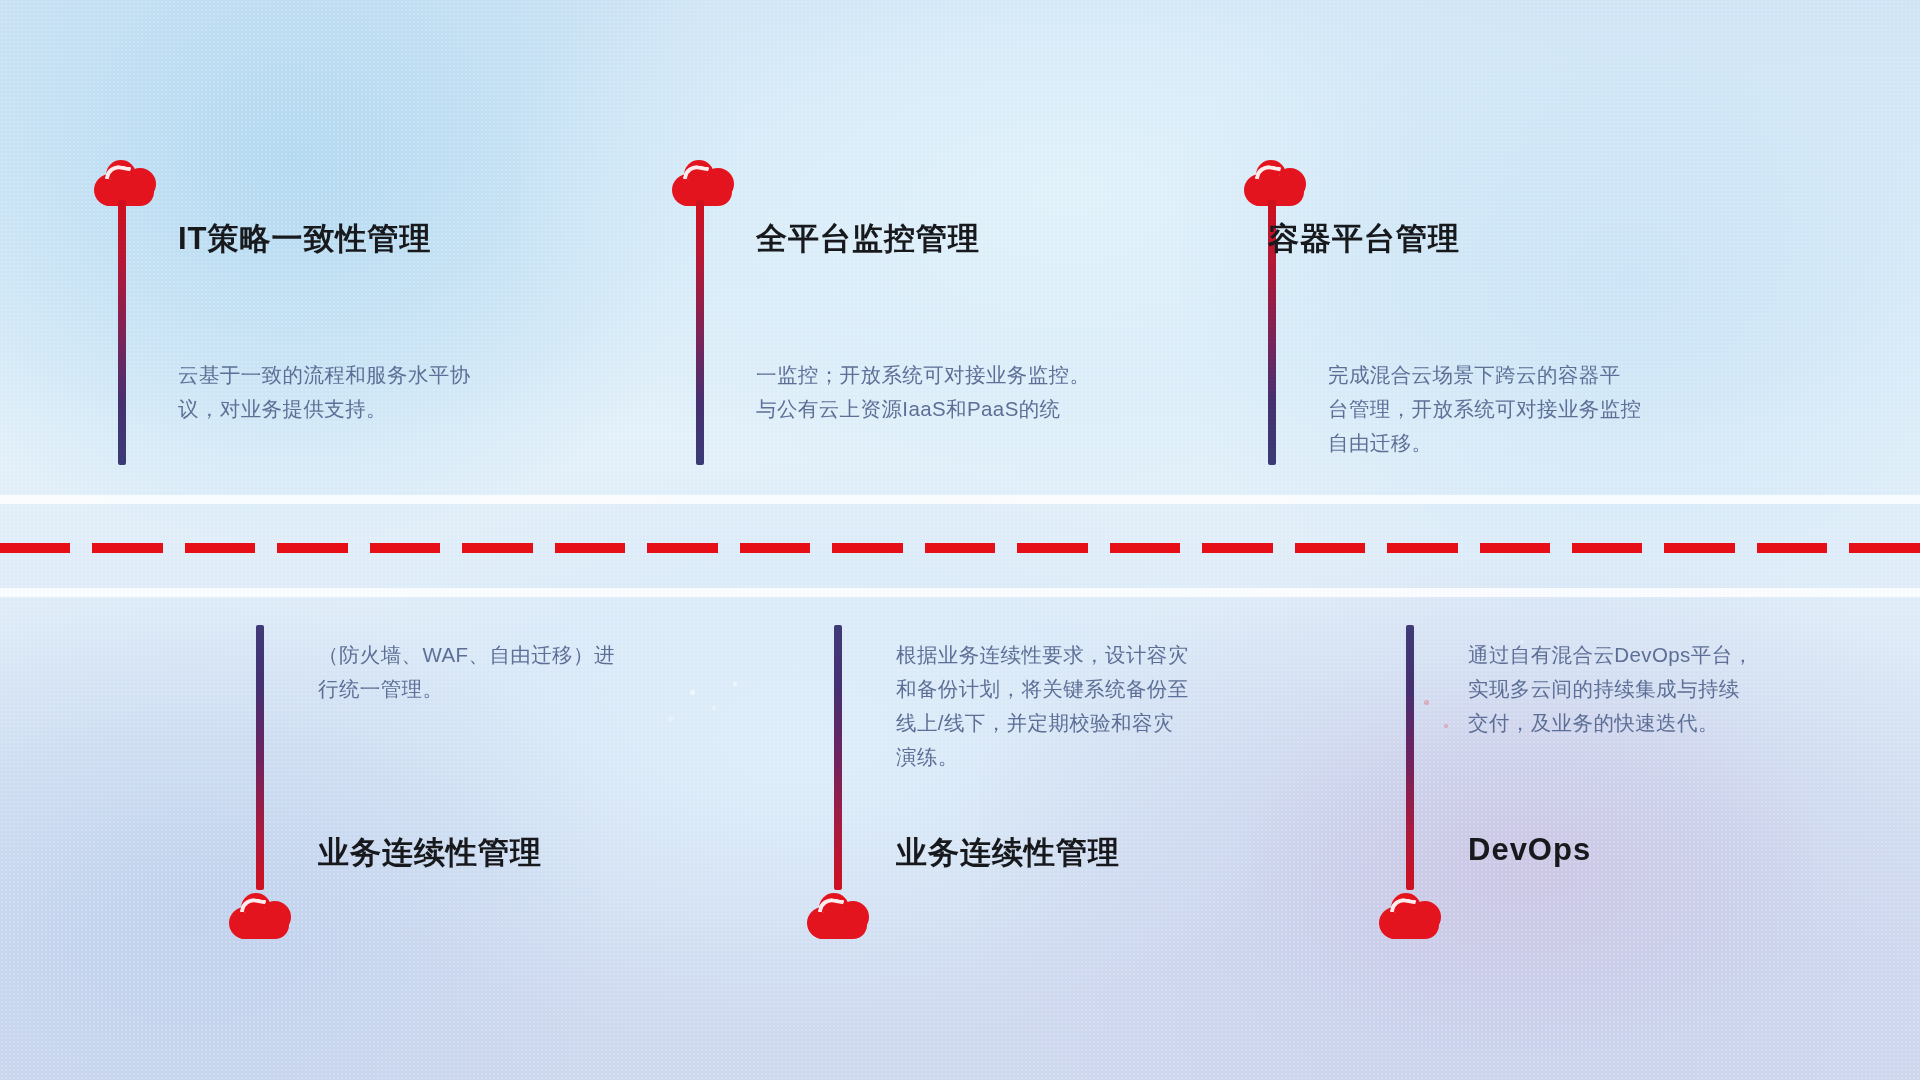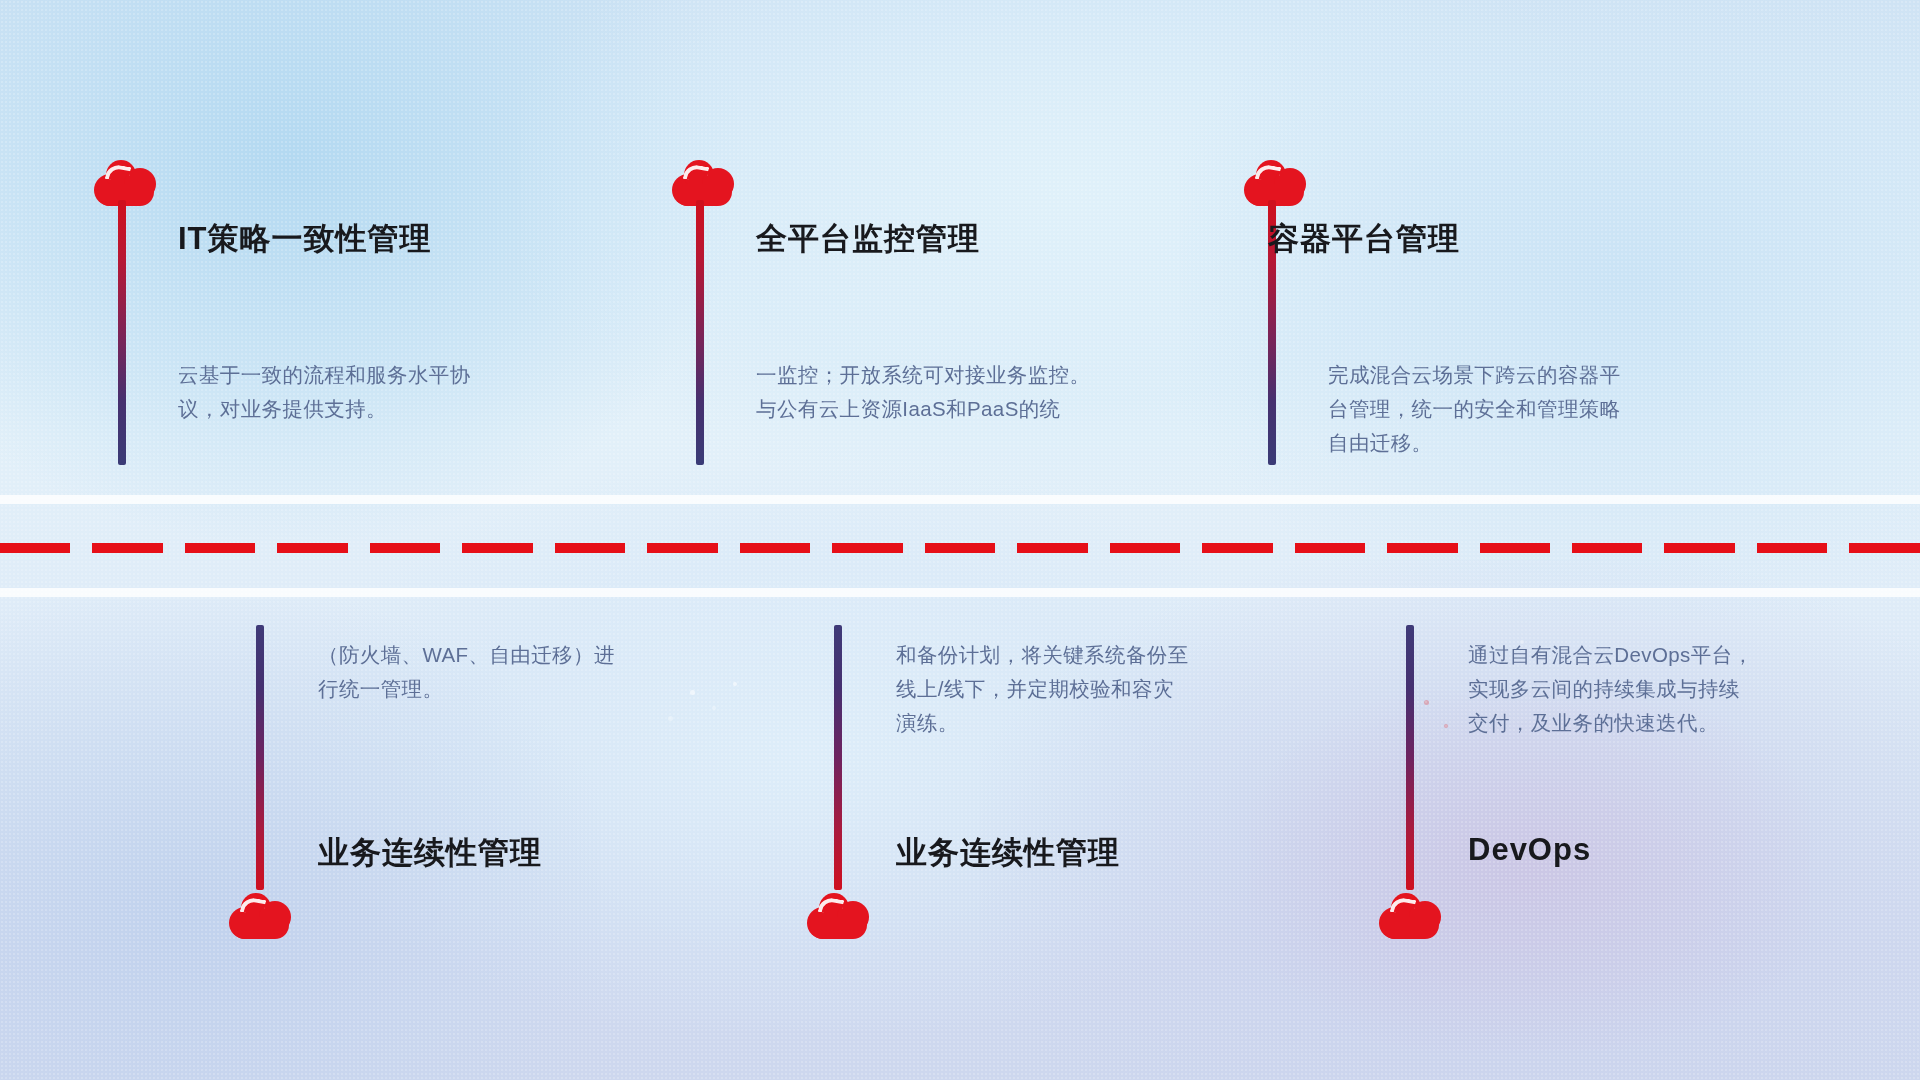--- a/index.html
+++ b/index.html
@@ -238,21 +238,21 @@
       <div class="lobe l1"></div>
         <div class="lobe l2"></div>
         <div class="lobe l3"></div>
       <div class="base"></div>
         <div class="shine"></div>
     </div>
     <div class="stem down" style="left:1268px;top:200px;height:265px;"></div>
     <div class="heading" style="left:1268px;top:218px;">容器平台管理</div>
     <div class="body" style="left:1328px;top:358px;">
       <div>完成混合云场景下跨云的容器平</div>
-      <div>台管理，统一的安全和管理策略</div>
+      <div>台管理，开放系统可对接业务监控</div>
       <div>自由迁移。</div>
     </div>
   </div>
 
   <div class="rail top"></div>
   <div class="dashes">
       <div class="dash" style="width: 70.4762px; background: rgb(230, 15, 24); margin-right: 22px;"></div>
       <div class="dash" style="width: 70.4762px; background: rgb(230, 15, 24); margin-right: 22px;"></div>
       <div class="dash" style="width: 70.4762px; background: rgb(230, 15, 24); margin-right: 22px;"></div>
       <div class="dash" style="width: 70.4762px; background: rgb(230, 15, 24); margin-right: 22px;"></div>
@@ -287,20 +287,21 @@
       <div class="lobe l1"></div>
         <div class="lobe l2"></div>
         <div class="lobe l3"></div>
       <div class="base"></div>
         <div class="shine"></div>
     </div>
   </div>
 
   <div class="col">
     <div class="body" style="left:896px;top:638px;">
+      <div>根据业务连续性要求，设计容灾</div>
       <div>和备份计划，将关键系统备份至</div>
       <div>线上/线下，并定期校验和容灾</div>
       <div>演练。</div>
     </div>
     <div class="stem up" style="left:834px;top:625px;height:265px;"></div>
     <div class="heading" style="left:896px;top:832px;">业务连续性管理</div>
     <div class="cloud" style="left:807px;top:893px;">
       <div class="lobe l1"></div>
         <div class="lobe l2"></div>
         <div class="lobe l3"></div>

